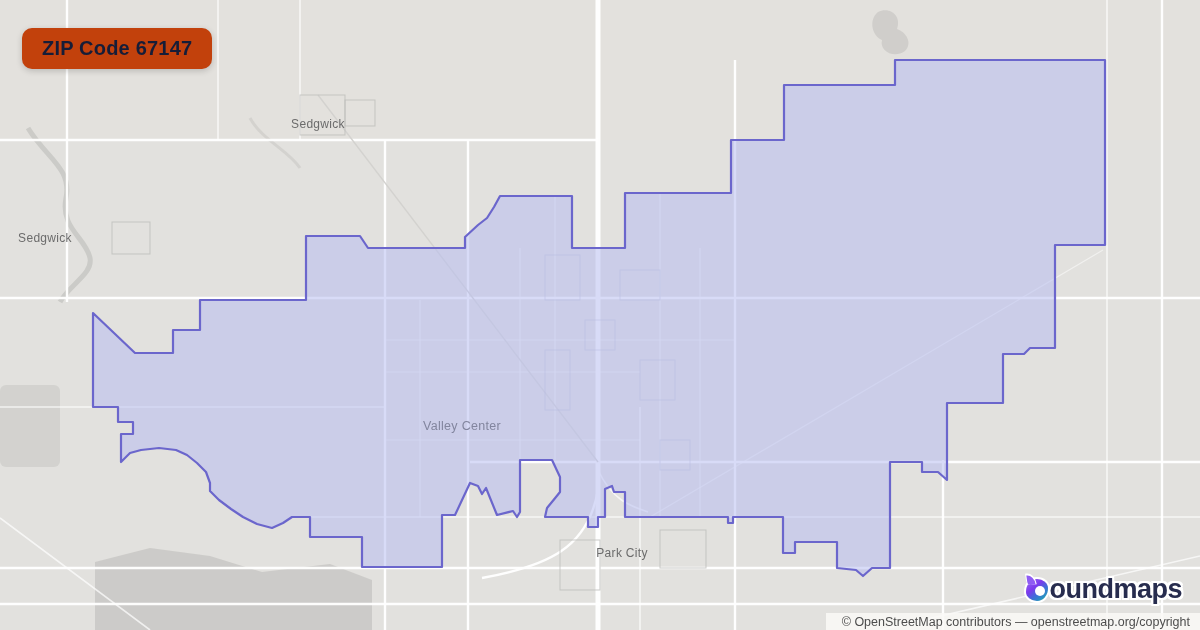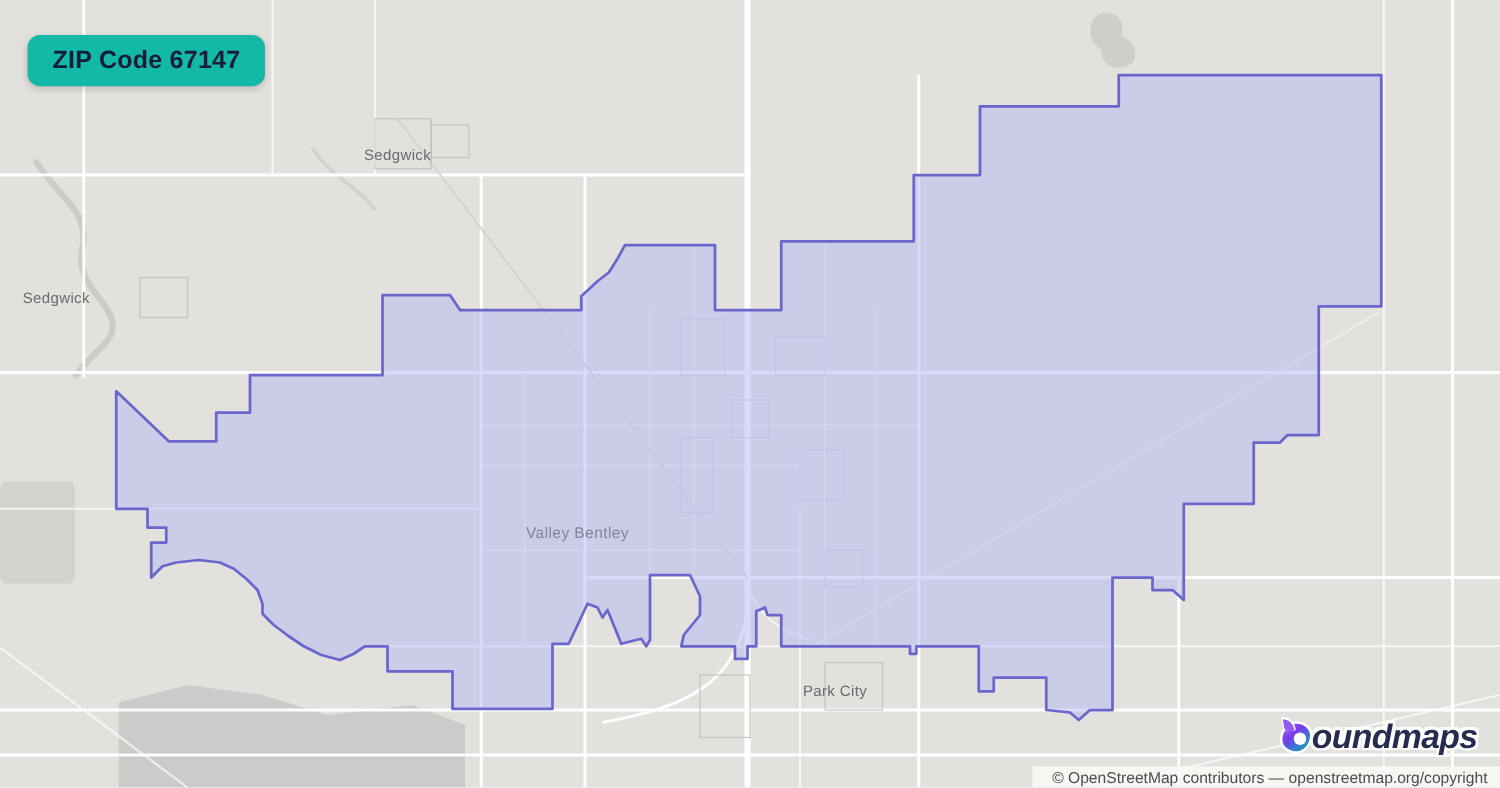--- a/index.html
+++ b/index.html
@@ -21,28 +21,28 @@
   .zone{fill:rgba(184,189,240,0.55);stroke:#6b66cc;stroke-width:2.2;stroke-linejoin:round;}
 
   .place-label{
     position:absolute;transform:translate(-50%,-50%);
     color:#6b6b6b;font-size:12px;letter-spacing:.3px;white-space:nowrap;text-align:right;
   }
   .place-label.inside{color:#82859e;}
 
   #title-pill{
     position:absolute;left:22px;top:28px;
-    background:#14b8a6;border-radius:10px;padding:9px 20px;
+    background:#c2410c;border-radius:10px;padding:9px 20px;
     box-shadow:0 2px 6px rgba(0,0,0,.18);
     font-size:20px;font-weight:bold;color:#161d38;letter-spacing:.2px;
   }
 
   #logo{
     position:absolute;right:18px;bottom:25px;
-    display:flex;align-items:center;gap:0;font-style:italic;
+    display:flex;align-items:center;gap:0;
   }
   #logo .b-icon{
     position:relative;width:22px;height:22px;margin-right:1px;
     background:linear-gradient(140deg,#9a6bf7 0%,#7c3aed 38%,#3f6fd8 62%,#12b5a8 100%);
     border-radius:50% 50% 50% 50%/58% 42% 58% 42%;
     box-shadow:0 0 0 2px #ffffff;
   }
   #logo .b-icon::before{ 
     content:"";position:absolute;left:1px;top:-4px;width:8px;height:10px;
     background:#8f5cf3;border-radius:0 100% 0 40%;
@@ -132,22 +132,22 @@
       <rect class="parcel-in" x="545" y="350" width="25" height="60"></rect>
       <rect class="parcel" x="660" y="530" width="46" height="38"></rect>
       <rect class="parcel" x="560" y="540" width="40" height="50"></rect>
     </g>
 
     <path class="zone" d="M306,236 H360 L368,248 H465 V237 L478,225 L487,218 L494,207 L500,196 H572 V248 H625 V193 H731 V140 H784 V85 H895 V60 H1105 V245 H1055 V348 H1030 L1024,354 H1003 V403 H947 V480 L938,472 H922 V462 H890 V568 H872 L863,576 L856,570 L837,568 V542 H795 V553 H783 V517 H733 V523 H728 V517 H625 V492 H614 L612,486 L605,489 V517 H598 V527 H588 V517 H545 L547,508 L556,497 L560,492 V477 L552,460 H520 V512 L517,517 L513,511 L497,515 L486,488 L482,494 L478,486 L470,483 L455,515 H442 V567 H362 V537 H310 V517 H292 L283,523 L272,528 L257,524 L243,517 L231,509 L219,500 L210,491 V483 L206,472 L197,463 L187,455 L176,450 L159,448 L141,450 L130,453 L121,462 V434 H133 V422 H118 V407 H93 V313 L135,353 H173 V330 H200 V300 H306 Z"></path>
   </svg>
 
   <div class="place-label" style="left:318px;top:124px;">Sedgwick</div>
   <div class="place-label" style="left:45px;top:238px;">Sedgwick</div>
-  <div class="place-label inside" style="left:462px;top:426px;font-size:12.5px;">Valley Bentley</div>
-  <div class="place-label" style="left:622px;top:553px;margin-left:46px;">Park City</div>
+  <div class="place-label inside" style="left:462px;top:426px;font-size:12.5px;">Valley Center</div>
+  <div class="place-label" style="left:622px;top:553px;">Park City</div>
 
   <div id="title-pill">ZIP Code 67147</div>
 
   <div id="logo">
     <span class="b-icon"></span>
     <span class="logo-text">oundmaps</span>
   </div>
 
   <div id="attribution">
     <span>© OpenStreetMap contributors — openstreetmap.org/copyright</span>

